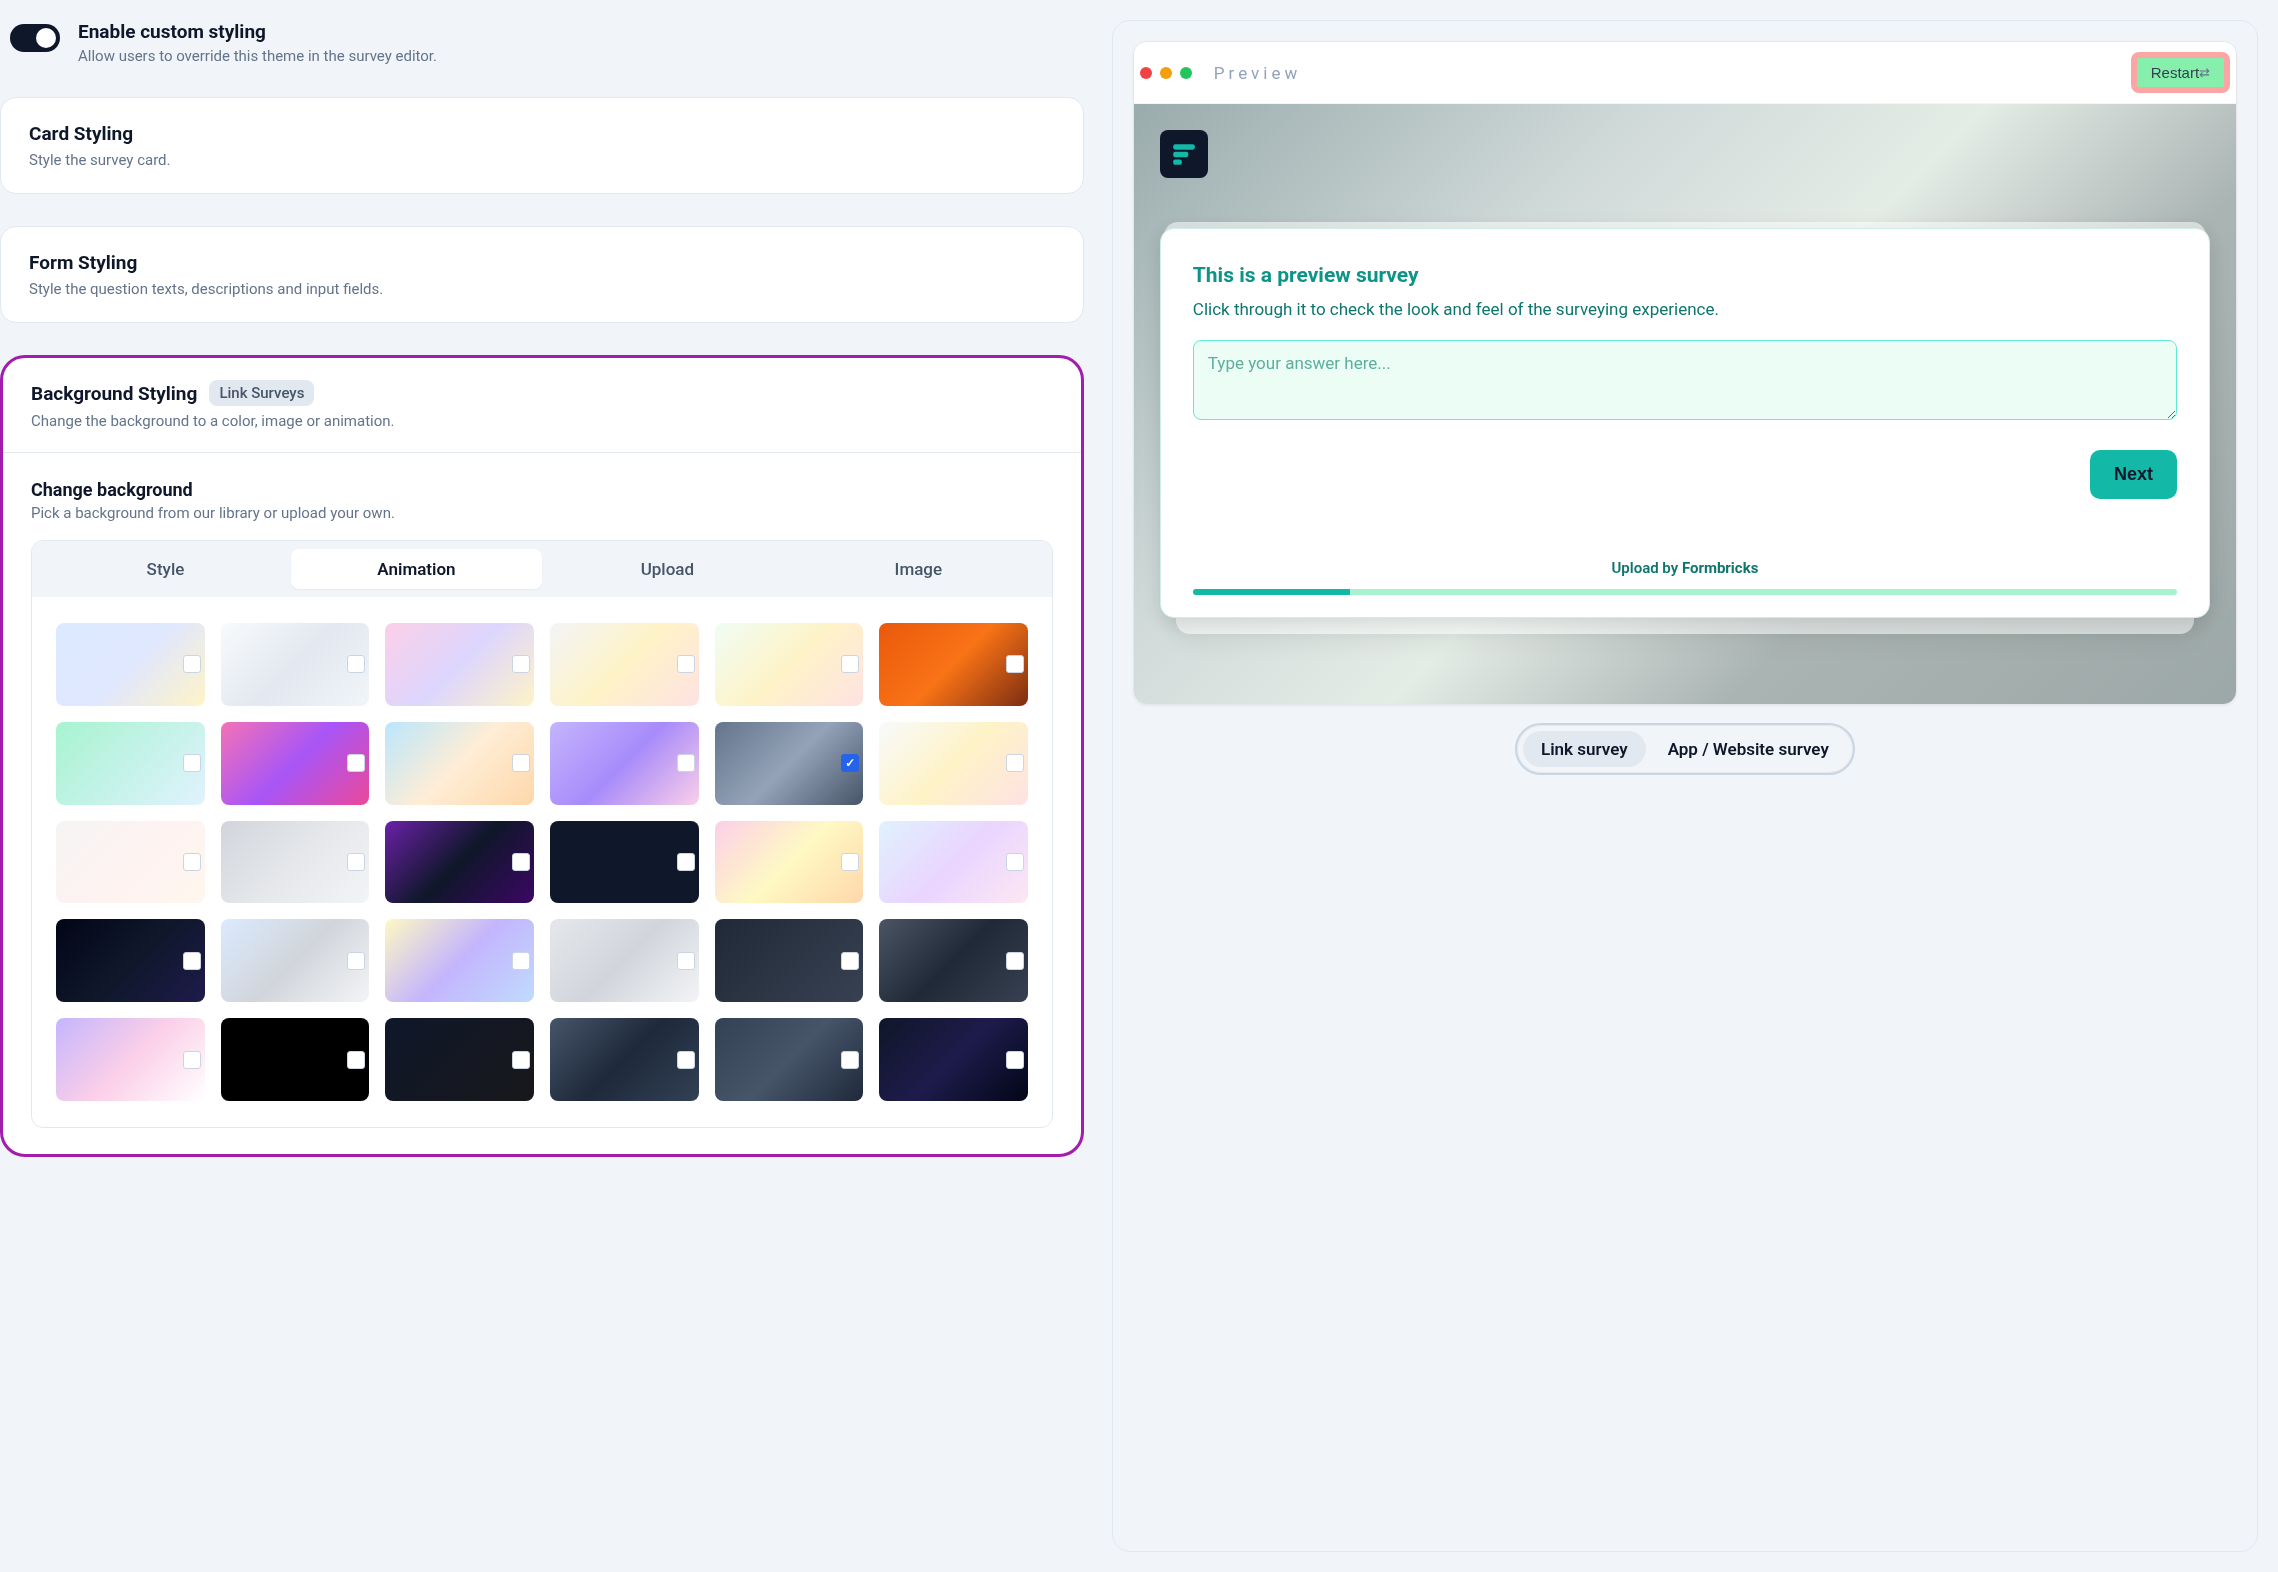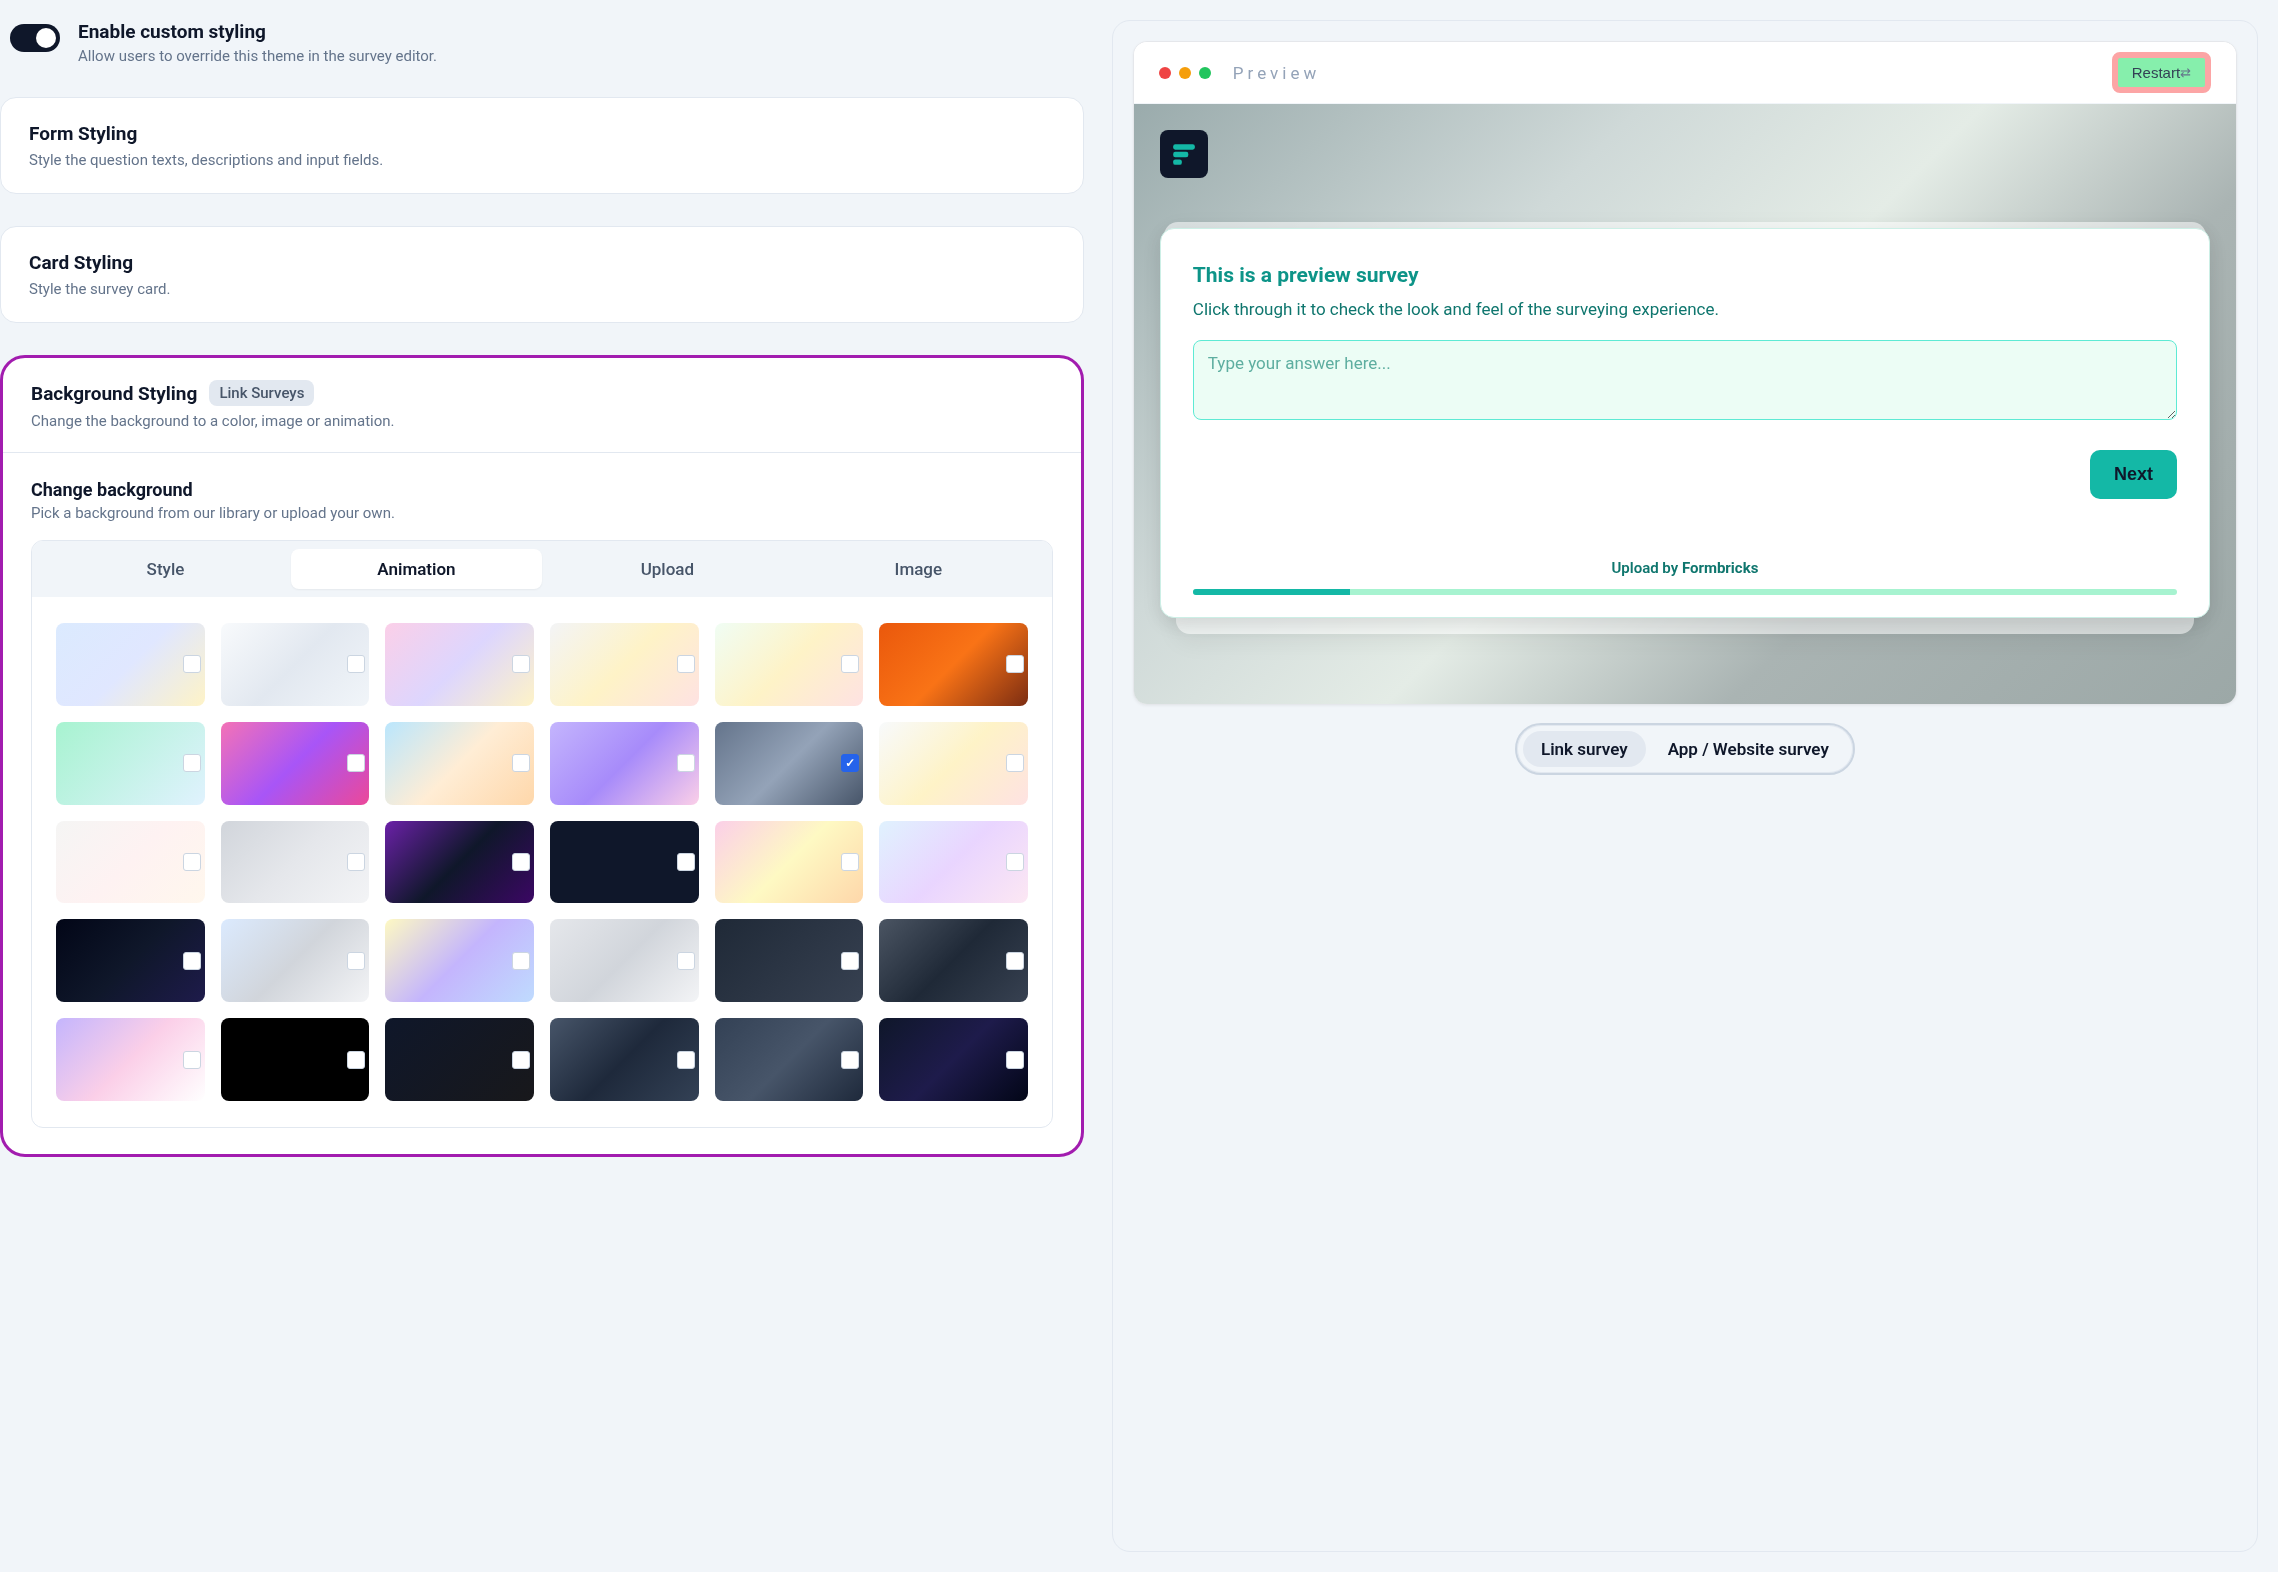--- a/index.html
+++ b/index.html
@@ -199,21 +199,21 @@
     border-radius: 14px;
     border: 1px solid #e5e7eb;
     overflow: hidden;
     background: #fff;
     box-shadow: 0 1px 3px rgba(0,0,0,.05);
   }
   .titlebar {
     display: flex;
     align-items: center;
     gap: 8px;
-    padding: 10px 25px;
+    padding: 10px 6px;
     background: #fff;
     border-bottom: 1px solid #f1f5f9;
   }
   .dot { width: 12px; height: 12px; border-radius: 50%; }
   .d-red{background:#ef4444}.d-amber{background:#f59e0b}.d-green{background:#22c55e}
   .titlebar-label {
     margin-left: 14px;
     color: #94a3b8;
     letter-spacing: 4px;
     font-size: 17px;
@@ -344,27 +344,27 @@
 
   <div class="panel-transparent">
     <div class="toggle"></div>
     <div>
       <h2>Enable custom styling</h2>
       <p class="sub">Allow users to override this theme in the survey editor.</p>
     </div>
   </div>
 
   <div class="panel">
+    <h3>Card Styling</h3>
+    <p class="sub">Style the survey card.</p>
+  </div>
+
+  <div class="panel">
     <h3>Form Styling</h3>
     <p class="sub">Style the question texts, descriptions and input fields.</p>
-  </div>
-
-  <div class="panel">
-    <h3>Card Styling</h3>
-    <p class="sub">Style the survey card.</p>
   </div>
 
   <div class="accordion-panel">
     <div class="accordion-header">
       <div class="acc-title-row">
         <span class="acc-title">Background Styling</span>
         <span class="chip">Link Surveys</span>
       </div>
       <p class="sub">Change the background to a color, image or animation.</p>
     </div>

